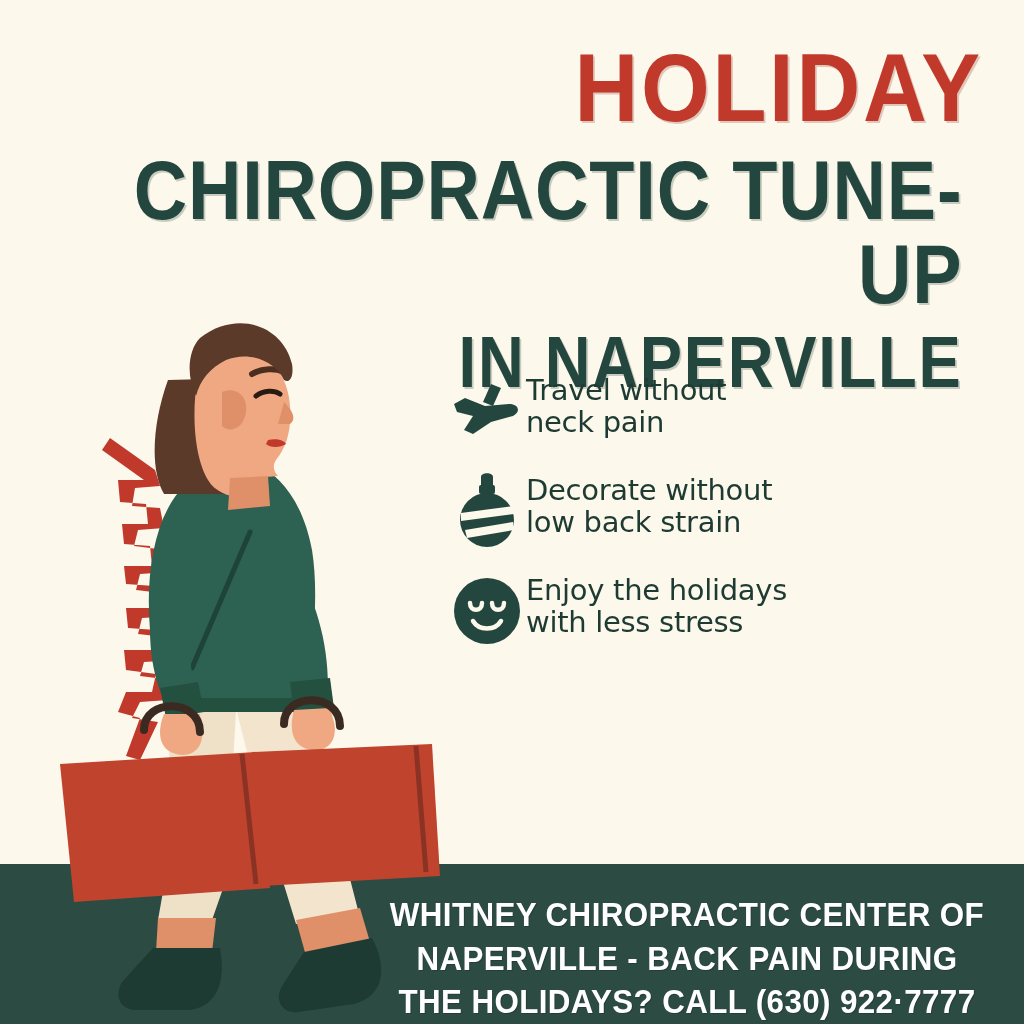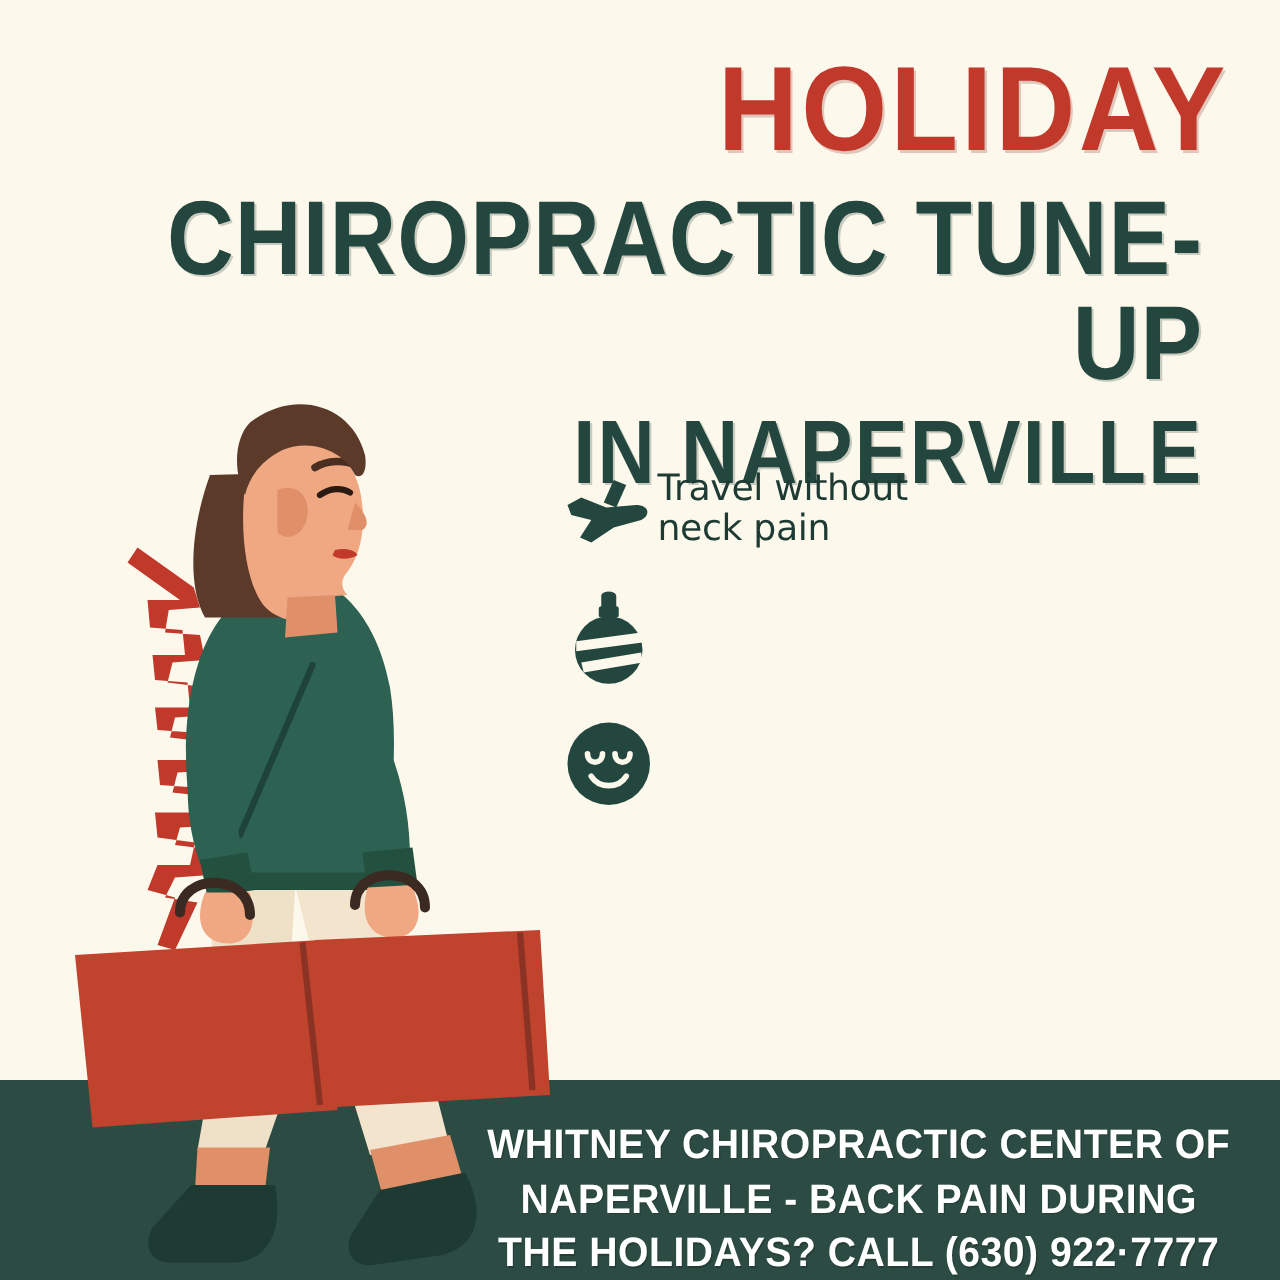--- a/index.html
+++ b/index.html
@@ -246,31 +246,35 @@
             <path d="M29 4 C29 -1 41 -1 41 4 L41 14 L35 14 L35 7 L35 14 L29 14 Z"></path>
             <rect x="27" y="12" width="16" height="9" rx="2"></rect>
             <circle cx="35" cy="47" r="27"></circle>
           </g>
           <g fill="#FDF8EC">
             <path d="M9 40 L61 33 L62 41 L9 48 Z"></path>
             <path d="M13 57 L61 49 L62 57 L15 65 Z"></path>
           </g>
         </svg>
       </span>
+      <span class="benefit-text">Decorate without
+low back strain</span>
     </div>
 
     <div class="benefit-row">
       <span class="benefit-icon">
         <svg width="70" height="70" viewBox="0 0 70 70" xmlns="http://www.w3.org/2000/svg">
           <circle cx="35" cy="35" r="33" fill="#23473E"></circle>
           <path d="M18 27 C18 36 30 36 30 27" stroke="#FDF8EC" stroke-width="4.5" fill="none" stroke-linecap="round"></path>
           <path d="M40 27 C40 36 52 36 52 27" stroke="#FDF8EC" stroke-width="4.5" fill="none" stroke-linecap="round"></path>
           <path d="M21 45 C27 55 43 55 49 45" stroke="#FDF8EC" stroke-width="4.5" fill="none" stroke-linecap="round"></path>
         </svg>
       </span>
+      <span class="benefit-text">Enjoy the holidays
+with less stress</span>
     </div>
 
   </div>
 
   <div class="footer-text">WHITNEY CHIROPRACTIC CENTER OF
 NAPERVILLE - BACK PAIN DURING
 THE HOLIDAYS? CALL (630) 922·7777</div>
 
 </div>
 

